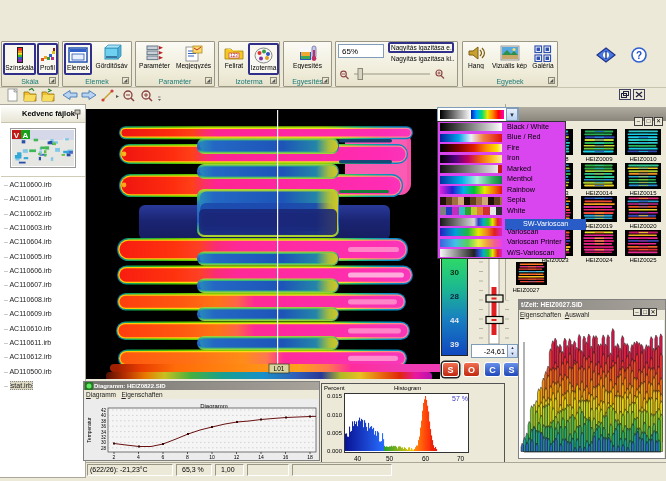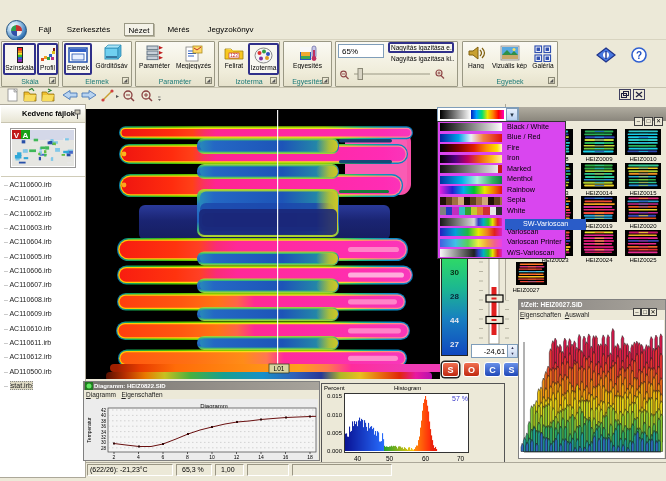--- a/index.html
+++ b/index.html
@@ -5,30 +5,20 @@
 #app{position:relative;width:666px;height:481px;background:#ece9d8;overflow:hidden}
 .abs{position:absolute}
 .grp{position:absolute;top:41px;height:46px;border:1px solid #9a9884;background:linear-gradient(180deg,#fbfaf4,#efecd9 70%,#e6e2cc);border-radius:1px}
 .grplbl{position:absolute;bottom:1px;left:0;right:0;text-align:center;font-size:7px;color:#1a7a78}
 .gexp{position:absolute;bottom:2px;right:2px;width:7px;height:7px;border:1px solid #8a8876;font-size:5px;line-height:5px;color:#555;text-align:center}
 .pressed{border:2px solid #30308a;background:#f8f7f0;border-radius:2px}
 .wtitle{background:linear-gradient(180deg,#a8a8a8,#7e7e7e);color:#fff;font-size:6.5px;font-weight:bold}
 .smallbtn{width:9px;height:9px;border:1px solid #404040;background:#ece9d8;font-size:6px;line-height:7px;text-align:center;color:#000;display:inline-block}
 </style></head><body>
 <div id="app">
-<div class="abs" style="left:0;top:20px;width:666px;height:20px;background:#ece9d8;border-bottom:1px solid #d8d4c0">
-<div class="abs" style="left:6px;top:0px;width:21px;height:21px;border-radius:11px;background:radial-gradient(circle at 35% 30%,#ffffff,#b8d8f0 30%,#3878b8 70%,#184878);border:1px solid #205080">
-        <div class="abs" style="left:4px;top:4px;width:11px;height:11px;border-radius:6px;background:conic-gradient(#c83030 0 100deg,#f0f0f0 100deg 180deg,#3050a8 180deg 260deg,#30a050 260deg)"></div>
-      </div>
-<div class="abs" style="left:36px;top:3px;width:18px;height:13px;font-size:8px;color:#000;text-align:center;line-height:13px">Fájl</div>
-<div class="abs" style="left:62px;top:3px;width:53px;height:13px;font-size:8px;color:#000;text-align:center;line-height:13px">Szerkesztés</div>
-<div class="abs" style="left:124px;top:3px;width:30px;height:13px;border:1px solid #9a9884;background:#f4f2e8;box-shadow:1px 1px 0 #b8b4a0;font-size:8px;color:#000;text-align:center;line-height:13px">Nézet</div>
-<div class="abs" style="left:163px;top:3px;width:31px;height:13px;font-size:8px;color:#000;text-align:center;line-height:13px">Mérés</div>
-<div class="abs" style="left:203px;top:3px;width:55px;height:13px;font-size:8px;color:#000;text-align:center;line-height:13px">Jegyzokönyv</div>
-</div>
 <div class="abs" style="left:0;top:40px;width:666px;height:48px;background:#ece9d8;border-bottom:1px solid #c8c4b0"></div>
 <div class="grp" style="left:1px;width:58px">
       <div class="grplbl">Skála</div>
       <div class="gexp">◢</div>
     </div>
 <div class="abs pressed" style="left:3px;top:43px;width:33px;height:32px;text-align:center">
       <div style="height:20px;display:flex;align-items:center;justify-content:center">
         <svg width="12" height="18">
           <rect x="3" y="1" width="6" height="16" fill="#222"></rect>
           <rect x="4" y="2" width="4" height="2.3" fill="#ff2020"></rect>
@@ -523,21 +513,21 @@
         <rect x="253" y="51" width="53" height="3.4" rx="1.7" fill="#144a76"></rect>
         <rect x="253" y="81" width="50" height="3" rx="1.5" fill="#1a7a3a"></rect>
         <rect x="191" y="1" width="1.2" height="254" fill="#ffffff" opacity="0.95"></rect>
         <rect x="183" y="255" width="20" height="9" fill="#d8d4a0" stroke="#404020" stroke-width="0.8"></rect>
         <text x="193" y="262" font-size="6.5" text-anchor="middle" fill="#000" font-family="Liberation Sans, sans-serif">L01</text>
       </svg></div>
 <div class="abs" style="left:441px;top:258px;width:27px;height:98px;border:1px solid #222;background:linear-gradient(180deg,#2ed868 0%,#1cb890 30%,#1880c0 62%,#1048c0 100%)">
 <div class="abs" style="left:8px;top:9px;font-size:8px;font-weight:bold;color:#083018">30</div>
 <div class="abs" style="left:8px;top:33px;font-size:8px;font-weight:bold;color:#082838">28</div>
 <div class="abs" style="left:8px;top:57px;font-size:8px;font-weight:bold;color:#e8e8f0">44</div>
-<div class="abs" style="left:8px;top:81px;font-size:8px;font-weight:bold;color:#e8e8f0">27</div>
+<div class="abs" style="left:8px;top:81px;font-size:8px;font-weight:bold;color:#e8e8f0">39</div>
 </div>
 <svg class="abs" style="left:476px;top:256px" width="36" height="104">
 <g stroke="#a8a494" stroke-width="0.8">
         <line x1="3" y1="6.0" x2="7" y2="6.0"></line>
         <line x1="29" y1="6.0" x2="33" y2="6.0"></line>
         <line x1="3" y1="15.5" x2="7" y2="15.5"></line>
         <line x1="29" y1="15.5" x2="33" y2="15.5"></line>
         <line x1="3" y1="25.0" x2="7" y2="25.0"></line>
         <line x1="29" y1="25.0" x2="33" y2="25.0"></line>
         <line x1="3" y1="34.5" x2="7" y2="34.5"></line>

